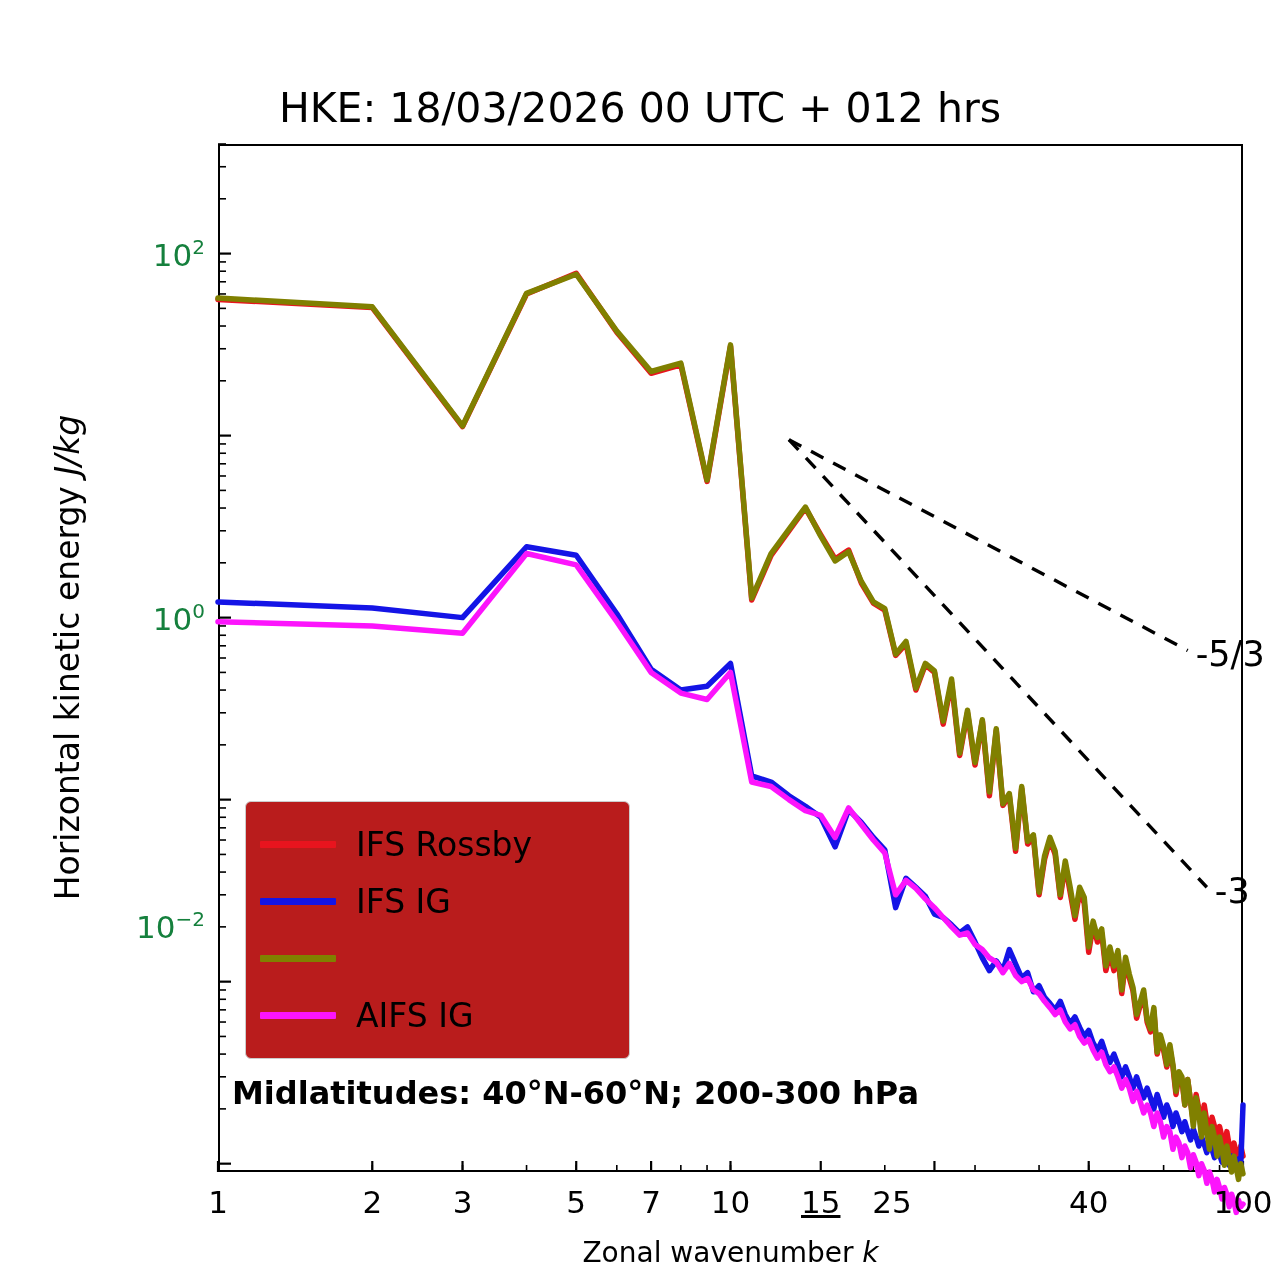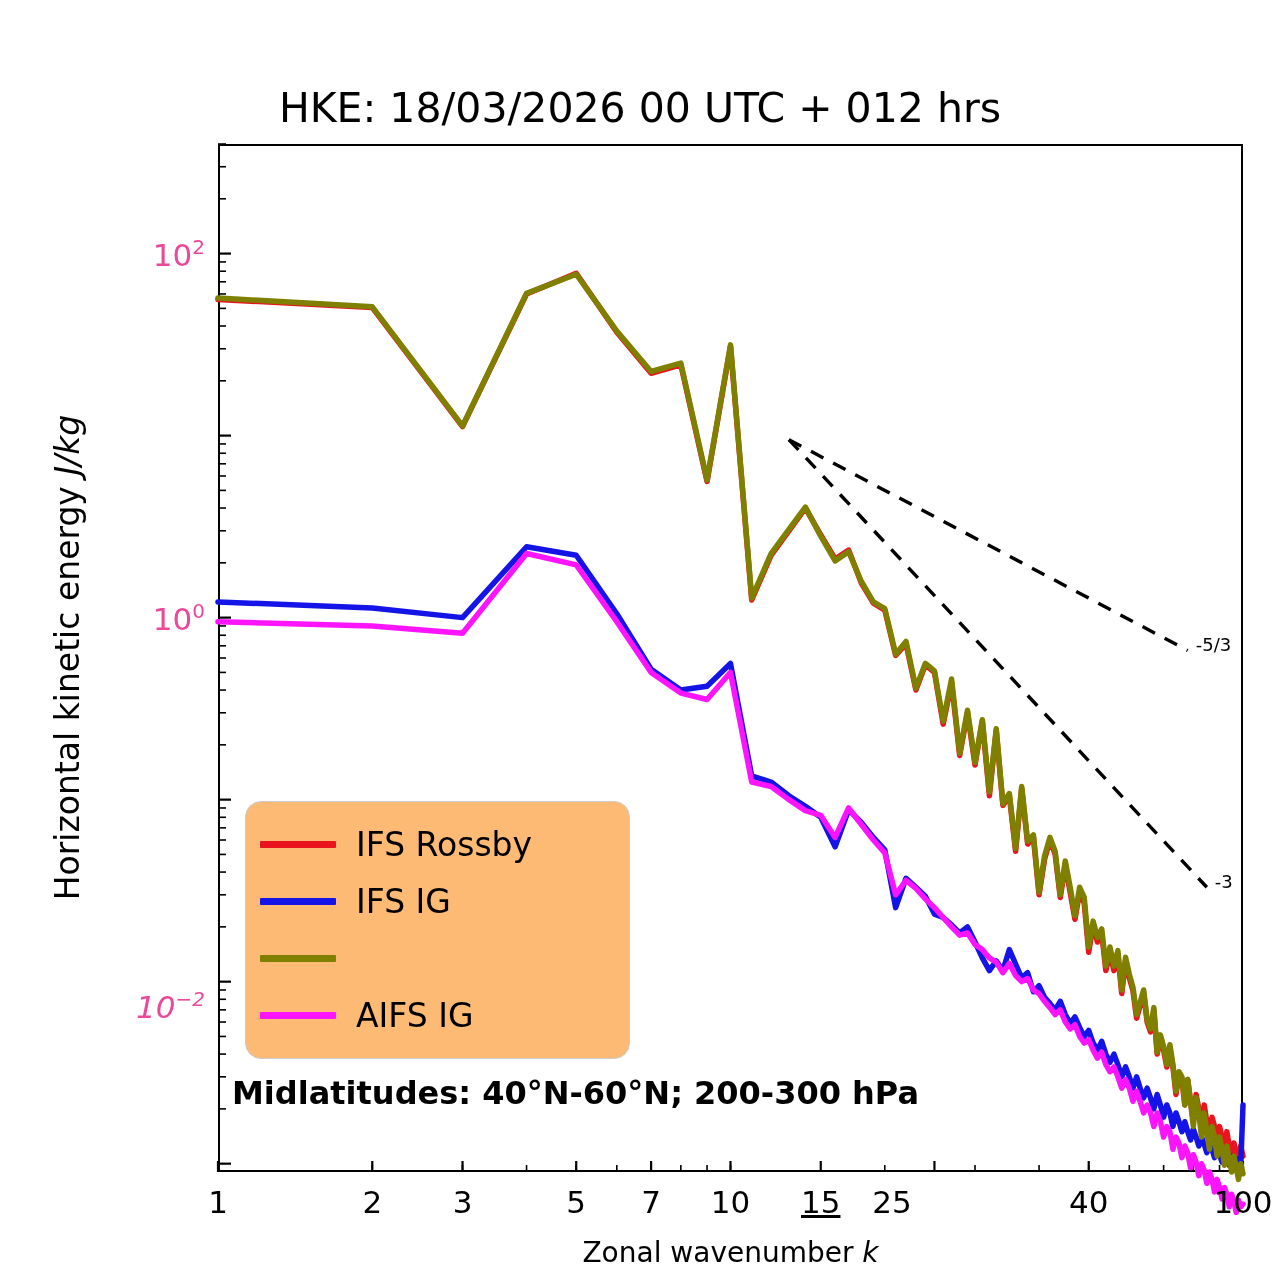--- a/index.html
+++ b/index.html
@@ -25,37 +25,37 @@
   }
   #ylabel .it{font-style:italic;}
 
   #xlabel{
     position:absolute;left:218px;top:1192px;width:1025px;
     text-align:center;font-size:28px;color:#000;
   }
   #xlabel .it{font-style:italic;}
 
   .xtick-label{position:absolute;font-size:31px;color:#000;text-align:center;transform:translateX(-50%);top:1140px;}
-  .ytick-label{position:absolute;font-size:31px;color:#ec4899;text-align:right;right:1075px;transform:translateY(-50%);}
+  .ytick-label{position:absolute;font-size:31px;color:#15803d;text-align:right;right:1075px;transform:translateY(-50%);}
   .ytick-label sup{font-size:20px;vertical-align:super;}
 
   #legend{
     position:absolute;left:245px;top:757px;width:385px;
-    background:#fdba74;border:1.3px solid #cccccc;border-radius:16px;
+    background:#b91c1c;border:1.3px solid #cccccc;border-radius:6px;
     padding:14px 16px 14px 14px;box-sizing:border-box;
   }
   .legend-row{display:flex;align-items:center;height:57px;}
   .legend-swatch{width:76px;height:7px;border-radius:1px;flex:0 0 auto;margin-right:20px;}
   .legend-label{font-size:33px;color:#000;white-space:nowrap;}
 
   #region-annotation{
     position:absolute;left:232px;top:1030px;font-size:32px;color:#000;white-space:nowrap;font-weight:bold;
   }
 
-  .slope-label{position:absolute;font-size:18px;color:#000;white-space:nowrap;}
+  .slope-label{position:absolute;font-size:35px;color:#000;white-space:nowrap;}
 </style>
 </head>
 <body>
 
 <div id="root">
 
   <div id="chart-title">HKE: 18/03/2026 00 UTC + 012 hrs</div>
 
   <div id="plot-frame"></div>
 
@@ -163,21 +163,21 @@
       <div class="xtick-label" style="left: 651.113px;">7</div>
       <div class="xtick-label" style="left: 730.5px;">10</div>
       <div class="xtick-label" style="left: 820.747px; text-decoration: underline;">15</div>
       <div class="xtick-label" style="left: 892px;">25</div>
       <div class="xtick-label" style="left: 1088.72px;">40</div>
       <div class="xtick-label" style="left: 1243px;">100</div>
     </div>
   <div id="ytick-labels">
       <div class="ytick-label" style="top: 209.585px;"><span>10</span><sup>2</sup></div>
       <div class="ytick-label" style="top: 573.62px;"><span>10</span><sup>0</sup></div>
-      <div class="ytick-label" style="top: 962px; font-style: italic;"><span>10</span><sup>−2</sup></div>
+      <div class="ytick-label" style="top: 882px;"><span>10</span><sup>−2</sup></div>
     </div>
   <div id="slope-labels">
       <div class="slope-label" style="left: 1195.7px; top: 590.466px;">-5/3</div>
       <div class="slope-label" style="left: 1214.83px; top: 827.276px;">-3</div>
     </div>
 
   <div id="legend">
     <div class="legend-row">
       <span class="legend-swatch" style="background: rgb(232, 20, 30);"></span>
       <span class="legend-label">IFS Rossby</span>

